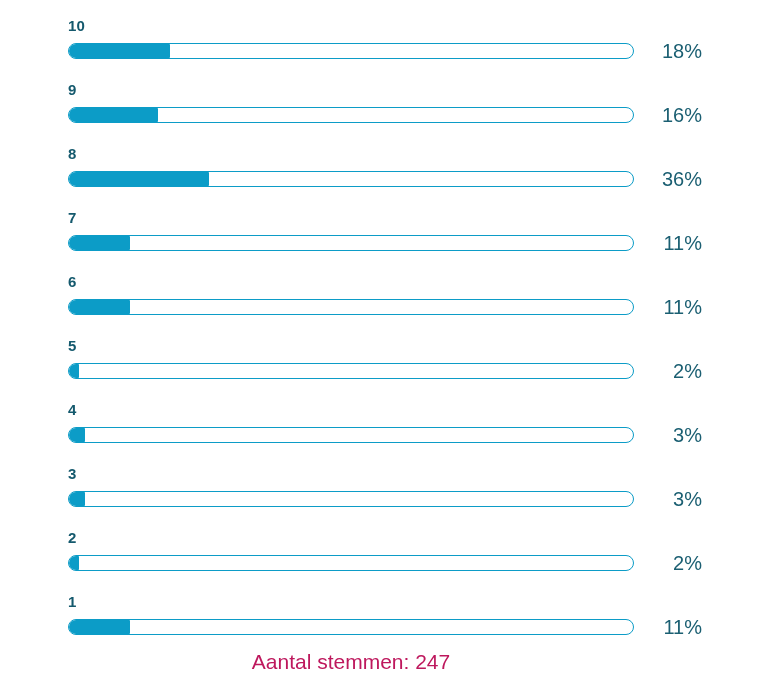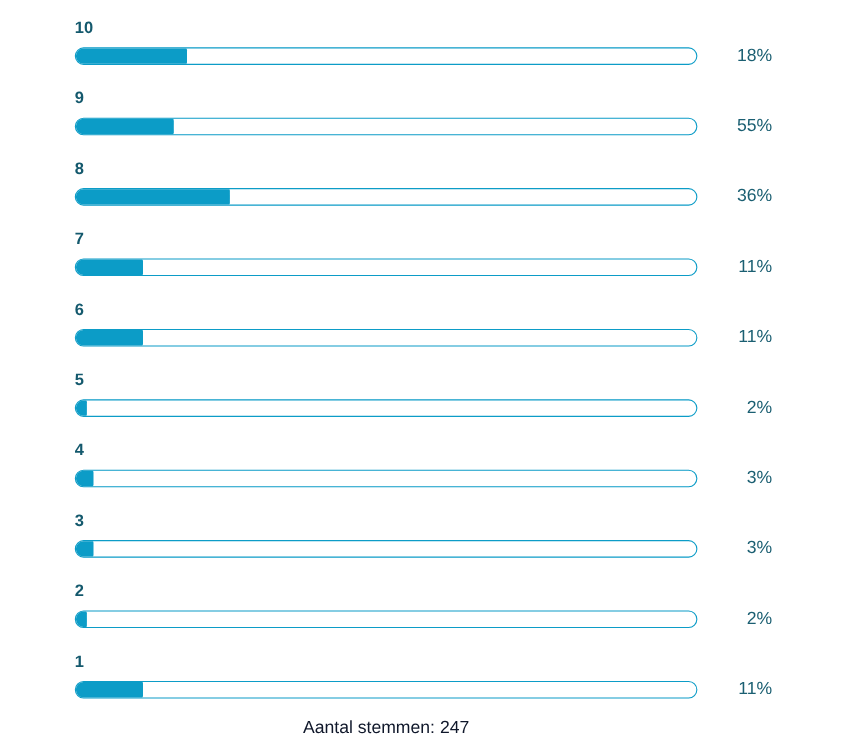--- a/index.html
+++ b/index.html
@@ -70,33 +70,33 @@
     border-radius: 9px 3px 3px 9px;
     min-width: 10px;
   }
 
   .pct-label {
     position: absolute;
     left: 640px;
     top: 24px;
     width: 62px;
     text-align: right;
-    font-size: 16px;
+    font-size: 20px;
     color: #1b5f72;
     line-height: 18px;
   }
 
   .footer-note {
     position: absolute;
     left: 68px;
     top: 652px;
     width: 566px;
     text-align: center;
-    font-size: 16px;
-    color: #0f172a;
+    font-size: 21px;
+    color: #be185d;
     line-height: 20px;
   }
 </style>
 </head>
 <body>
 
 <div class="rating-chart">
 
   <div class="rows">
       <div class="rating-row">
@@ -104,21 +104,21 @@
         <div class="bar-track">
           <div class="bar-fill" style="width: 18%;"></div>
         </div>
         <div class="pct-label">18%</div>
       </div>
       <div class="rating-row">
         <div class="row-label">9</div>
         <div class="bar-track">
           <div class="bar-fill" style="width: 16%;"></div>
         </div>
-        <div class="pct-label">55%</div>
+        <div class="pct-label">16%</div>
       </div>
       <div class="rating-row">
         <div class="row-label">8</div>
         <div class="bar-track">
           <div class="bar-fill" style="width: 25%;"></div>
         </div>
         <div class="pct-label">36%</div>
       </div>
       <div class="rating-row">
         <div class="row-label">7</div>

